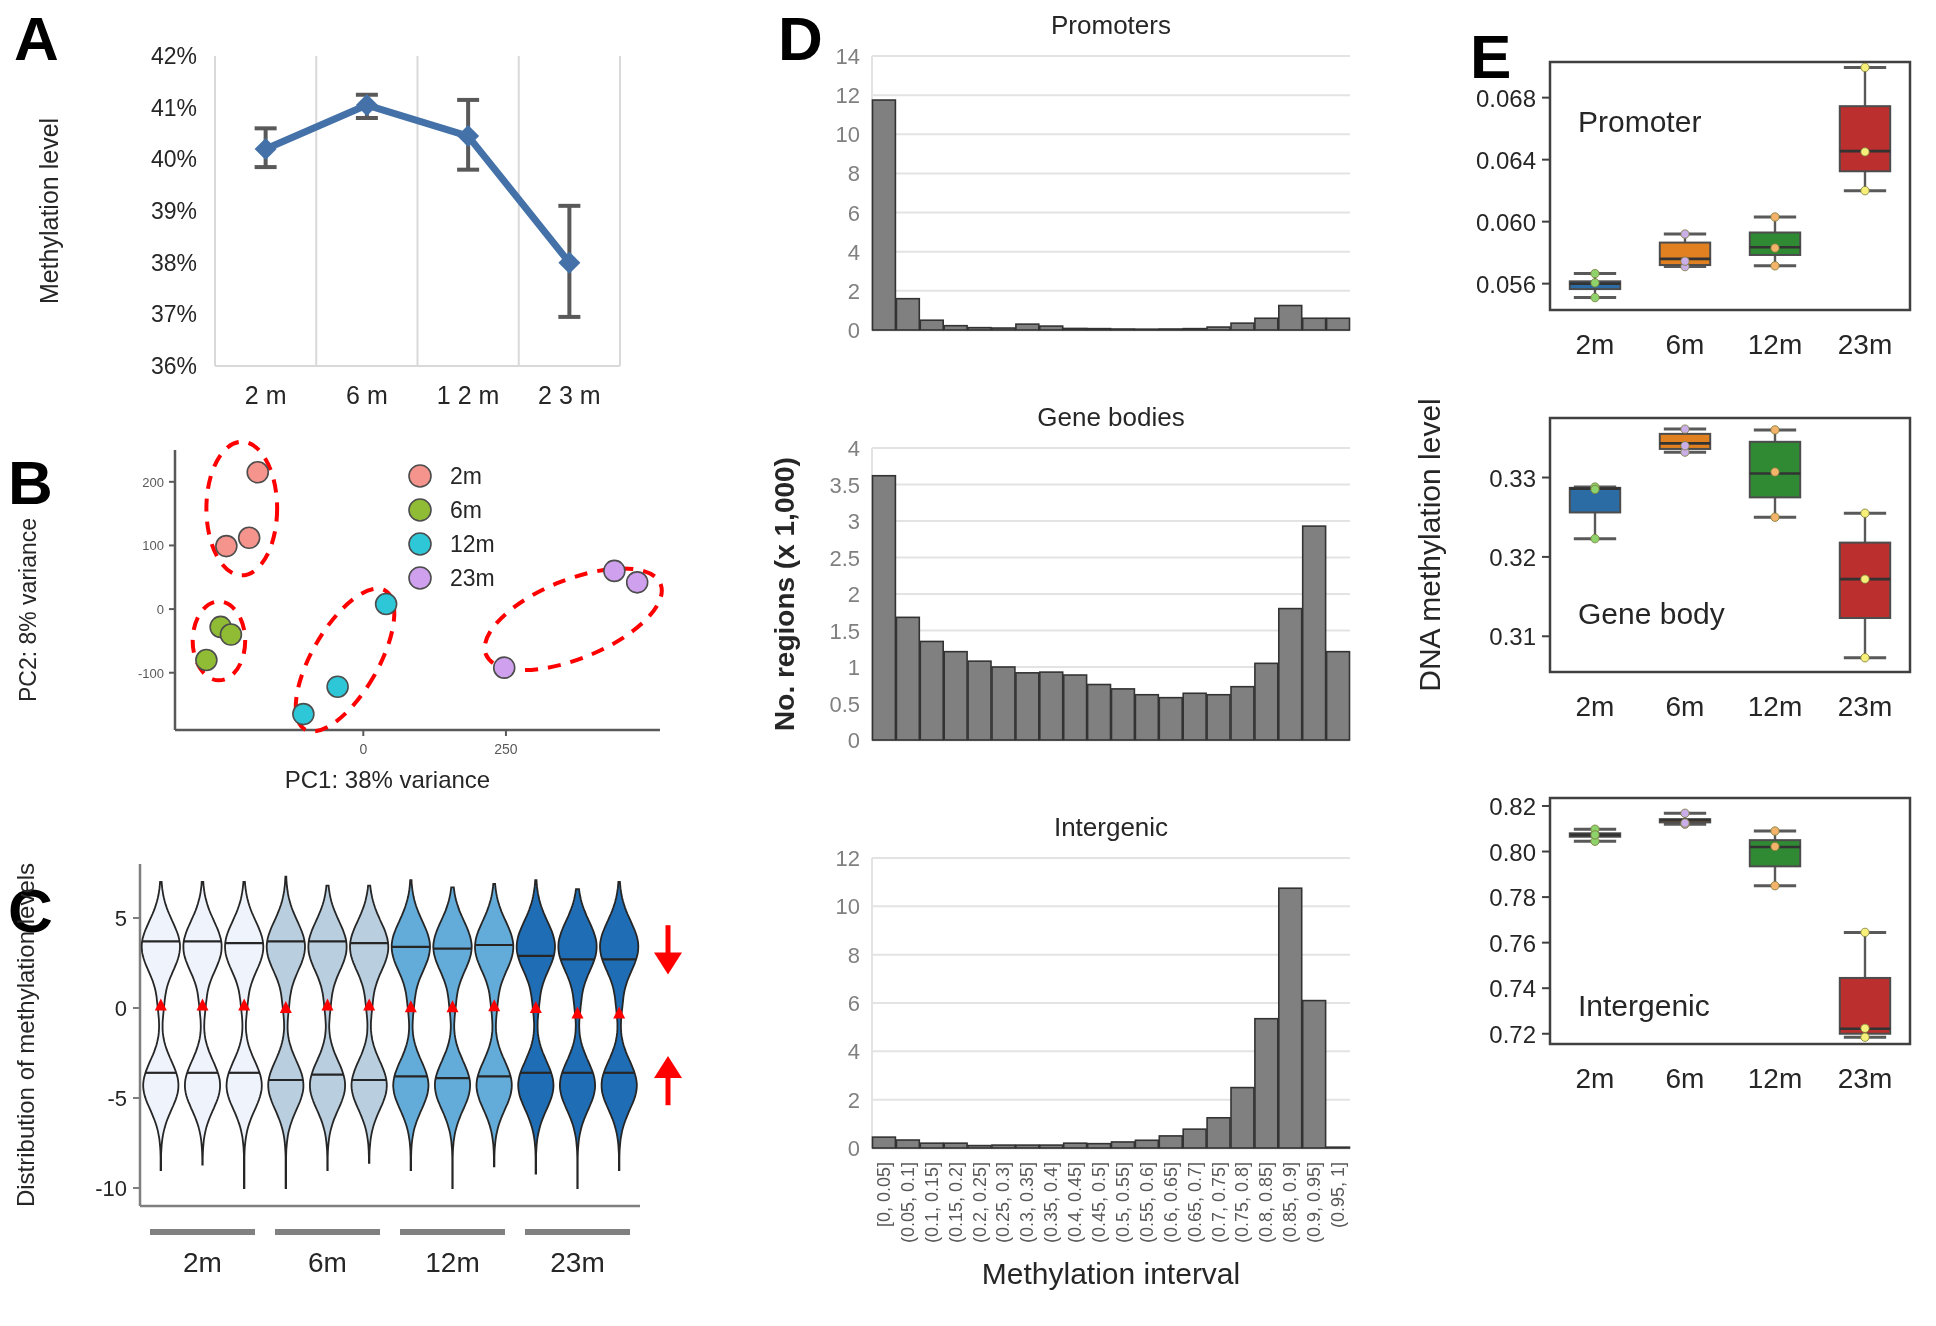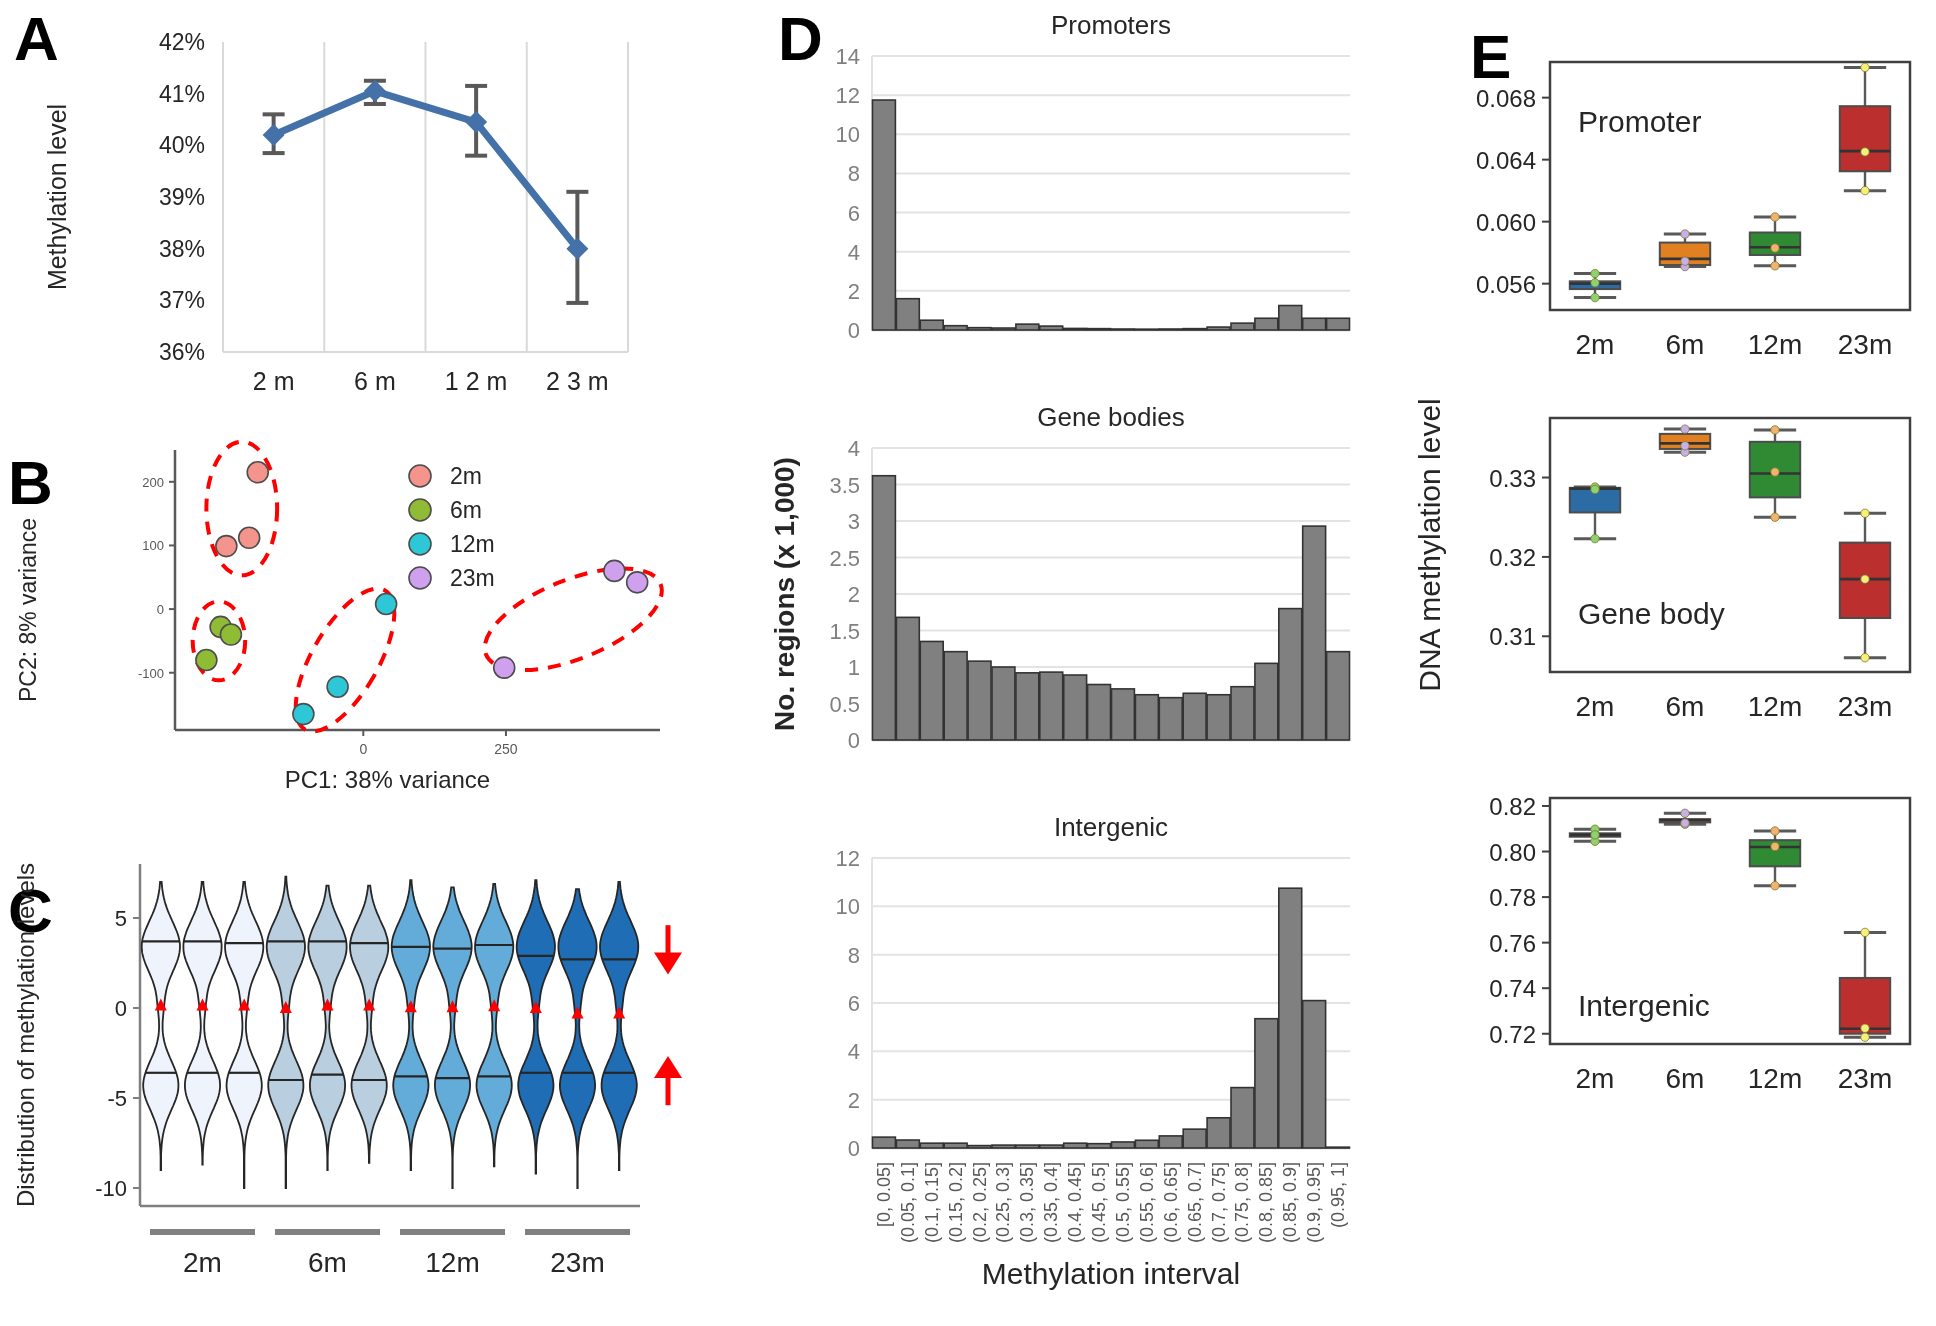--- a/index.html
+++ b/index.html
@@ -20,21 +20,21 @@
     font-family:"Liberation Sans", sans-serif;
   }
   .abs { position:absolute; }
   svg { display:block; }
 </style>
 </head>
 <body>
 
 <div class="panel-letter" style="left:14px; top:8px;">A</div>
 
-<div class="abs" id="panelA-root" style="left:0; top:2px; width:640px; height:400px;margin-left:8px;">
+<div class="abs" id="panelA-root" style="left:0; top:16px; width:640px; height:400px;">
     <svg width="640" height="400" viewBox="0 0 640 400">
       <line x1="215" y1="40" x2="215" y2="350" stroke="#d9d9d9" stroke-width="2"></line>
       <line x1="316.25" y1="40" x2="316.25" y2="350" stroke="#d9d9d9" stroke-width="2"></line>
       <line x1="417.5" y1="40" x2="417.5" y2="350" stroke="#d9d9d9" stroke-width="2"></line>
       <line x1="518.75" y1="40" x2="518.75" y2="350" stroke="#d9d9d9" stroke-width="2"></line>
       <line x1="620" y1="40" x2="620" y2="350" stroke="#d9d9d9" stroke-width="2"></line>
       <line x1="215" y1="350" x2="620" y2="350" stroke="#d9d9d9" stroke-width="2"></line>
       <text x="197" y="48" font-family="&quot;Liberation Sans&quot;, sans-serif" font-size="23" fill="#262626" text-anchor="end" font-weight="normal">42%</text>
       <text x="197" y="99.66666666666663" font-family="&quot;Liberation Sans&quot;, sans-serif" font-size="23" fill="#262626" text-anchor="end" font-weight="normal">41%</text>
       <text x="197" y="151.33333333333334" font-family="&quot;Liberation Sans&quot;, sans-serif" font-size="23" fill="#262626" text-anchor="end" font-weight="normal">40%</text>

